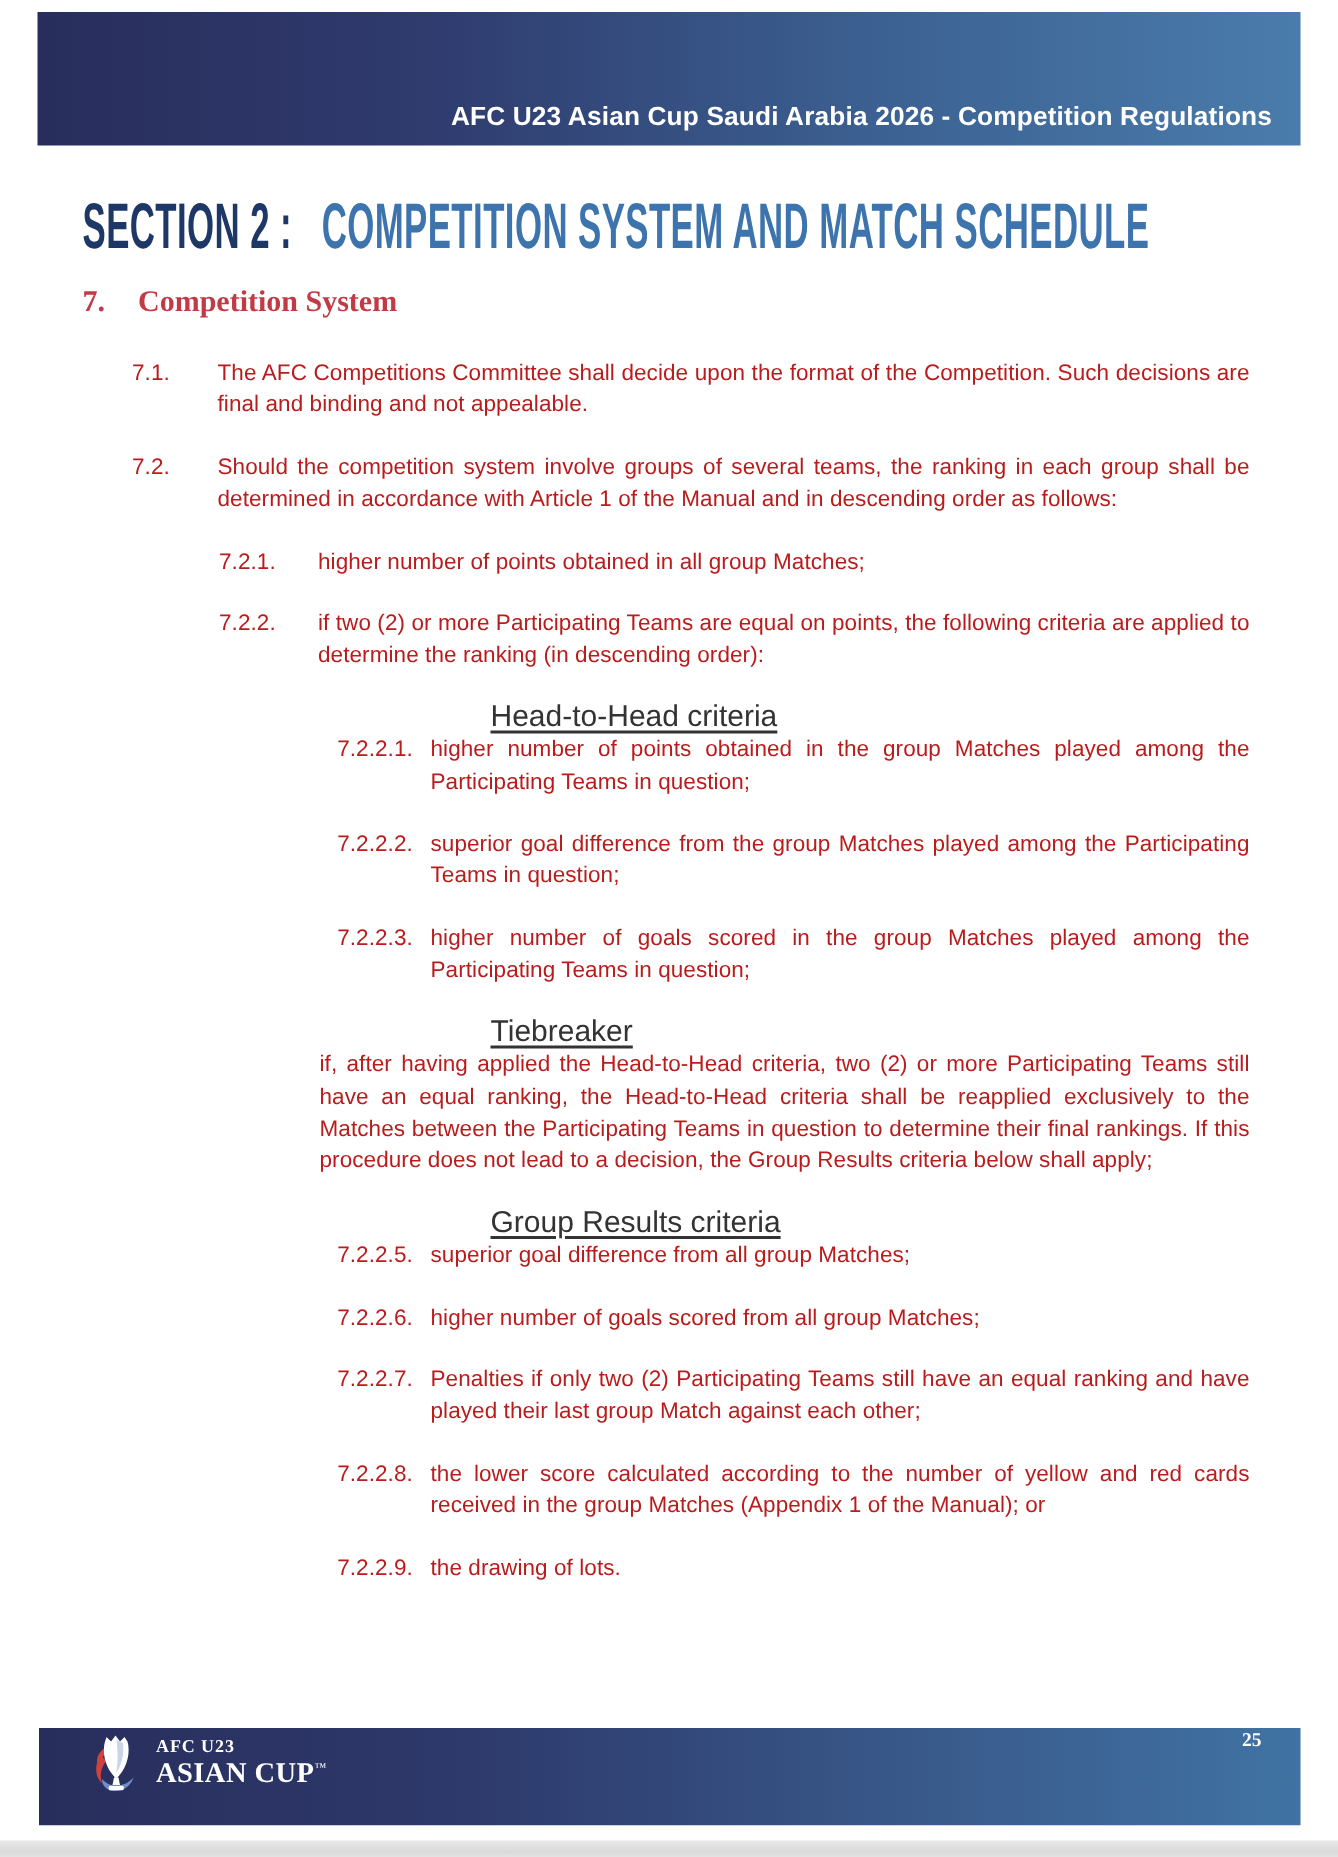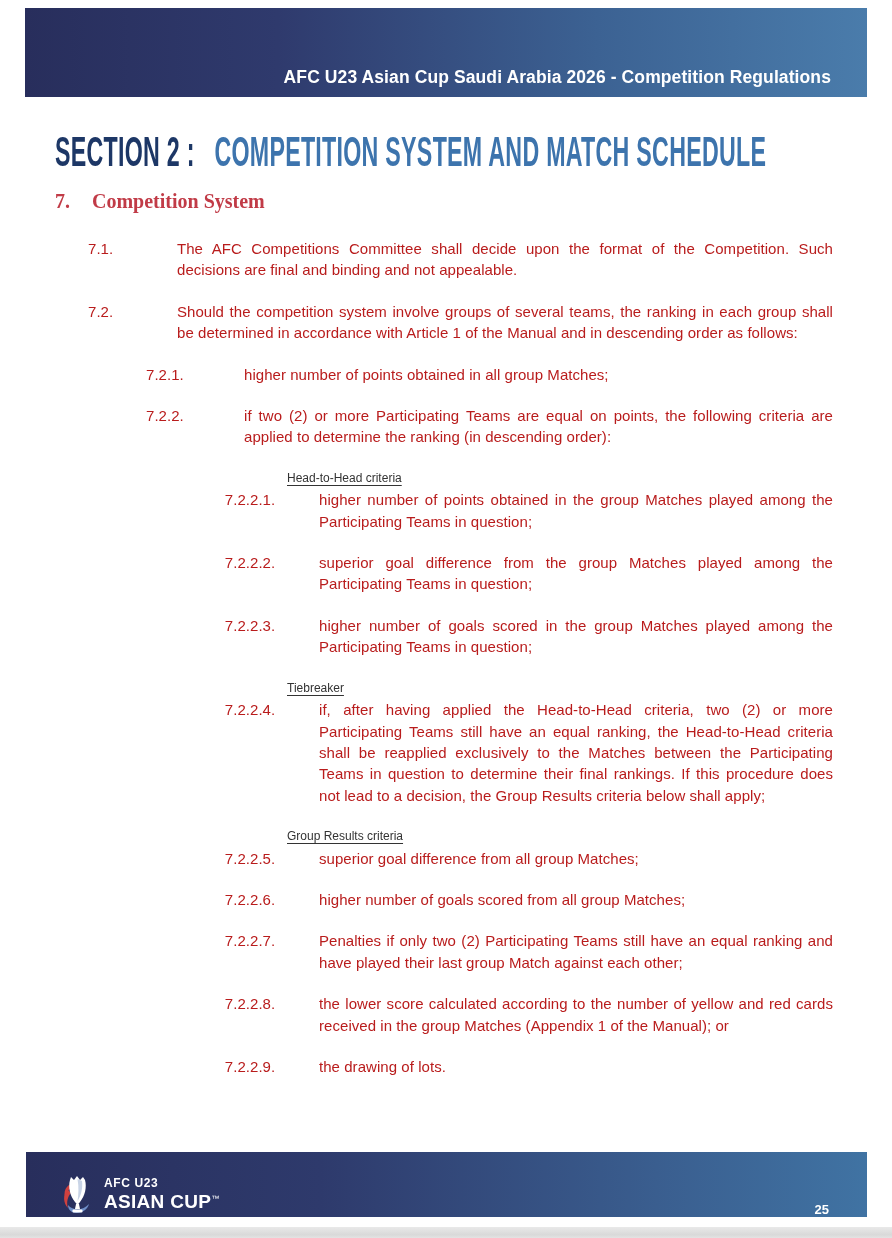--- a/index.html
+++ b/index.html
@@ -6,21 +6,21 @@
   .page {
     position:relative; width:892px; height:1238px; background:#ffffff;
     font-family:"Liberation Sans", sans-serif; overflow:hidden;
   }
 
   
   .header-band {
     position:absolute; left:25px; top:8px; width:842px; height:89px;
     background:linear-gradient(90deg, var(--band-dark,#282e5c) 0%, #2f3a6d 30%, #3c6293 68%, var(--band-light,#4a7cab) 100%);
     display:flex; align-items:flex-end; justify-content:flex-end;
-    padding:0 36px 9px 0; box-sizing:border-box;
+    padding:0 19px 9px 0; box-sizing:border-box;
   }
   .header-title { color:#ffffff; font-size:17.5px; font-weight:700; letter-spacing:.1px; }
 
   
   .section-title {
     position:absolute; left:55px; top:128px; margin:0;
     font-size:43px; line-height:46px; font-weight:700; white-space:nowrap;
     transform:scaleX(0.54); transform-origin:left center; letter-spacing:0.5px;
   }
   .st-prefix { color:var(--title-navy,#1d3766); }
@@ -33,36 +33,37 @@
   }
   .art-label { margin-left:17px; }
 
   
   #clauses { position:absolute; left:0; top:238px; width:833px; }
   .clause {
     display:flex; margin-bottom:20px;
     font-size:15px; line-height:21.4px; color:#b91c1c; letter-spacing:0.05px;
   }
   .clause .num { flex:0 0 auto; }
-  .clause .txt { flex:1 1 auto; text-align:justify;margin-left:32px; }
+  .clause .txt { flex:1 1 auto; text-align:justify; }
   .lvl1 { padding-left:88px; }  .lvl1 .num { width:57px; }
   .lvl2 { padding-left:146px; } .lvl2 .num { width:66px; }
   .lvl3 { padding-left:213px; } .lvl3 .num { width:74px;text-align:center; }
   .group-heading {
     padding-left:287px; margin-bottom:0;
-    font-size:12px; line-height:21.4px; color:#333333;
-    text-decoration:underline; text-underline-offset:3px;
+    font-size:20px; line-height:21.4px; color:#333333;
+    text-decoration:underline; text-underline-offset:3px;margin-left:40px;
   }
 
   
   .footer-band {
     position:absolute; left:26px; top:1152px; width:841px; height:65px;
     background:linear-gradient(90deg, var(--band-dark,#282e5c) 0%, #2e3a6c 35%, #3a5e8f 75%, #4073a3 100%);
-    display:flex; align-items:flex-end; padding:0 38px 0 33px; box-sizing:border-box;
+    display:flex; align-items:flex-start; padding:0 26px 0 33px; box-sizing:border-box;
     color:#ffffff;
+    font-family:Liberation Serif, serif;
   }
   .footer-logo { display:flex; align-items:center; gap:8px; }
   .logo-mark { width:37px; height:46px; display:block; }
   .logo-text { display:flex; flex-direction:column; line-height:1; }
   .logo-line1 { font-size:12px; font-weight:700; letter-spacing:.6px; margin-bottom:3px; }
   .logo-line2 { font-size:19px; font-weight:700; letter-spacing:.3px; }
   .logo-tm { font-size:8px; vertical-align:super; font-weight:400; }
   .page-number { margin-left:auto; font-size:13px; font-weight:700; }
 
   
@@ -114,21 +115,20 @@
       <div class="clause lvl3">
       <span class="num">7.2.2.2.</span>
       <span class="txt">superior goal difference from the group Matches played among the Participating Teams in question;</span>
     </div>
       <div class="clause lvl3">
       <span class="num">7.2.2.3.</span>
       <span class="txt">higher number of goals scored in the group Matches played among the Participating Teams in question;</span>
     </div>
       <div class="group-heading lvl3">Tiebreaker</div>
       <div class="clause lvl3">
-      <span class="num">7.2.2.4.</span>
       <span class="txt">if, after having applied the Head-to-Head criteria, two (2) or more Participating Teams still have an equal ranking, the Head-to-Head criteria shall be reapplied exclusively to the Matches between the Participating Teams in question to determine their final rankings. If this procedure does not lead to a decision, the Group Results criteria below shall apply;</span>
     </div>
       <div class="group-heading lvl3">Group Results criteria</div>
       <div class="clause lvl3">
       <span class="num">7.2.2.5.</span>
       <span class="txt">superior goal difference from all group Matches;</span>
     </div>
       <div class="clause lvl3">
       <span class="num">7.2.2.6.</span>
       <span class="txt">higher number of goals scored from all group Matches;</span>

